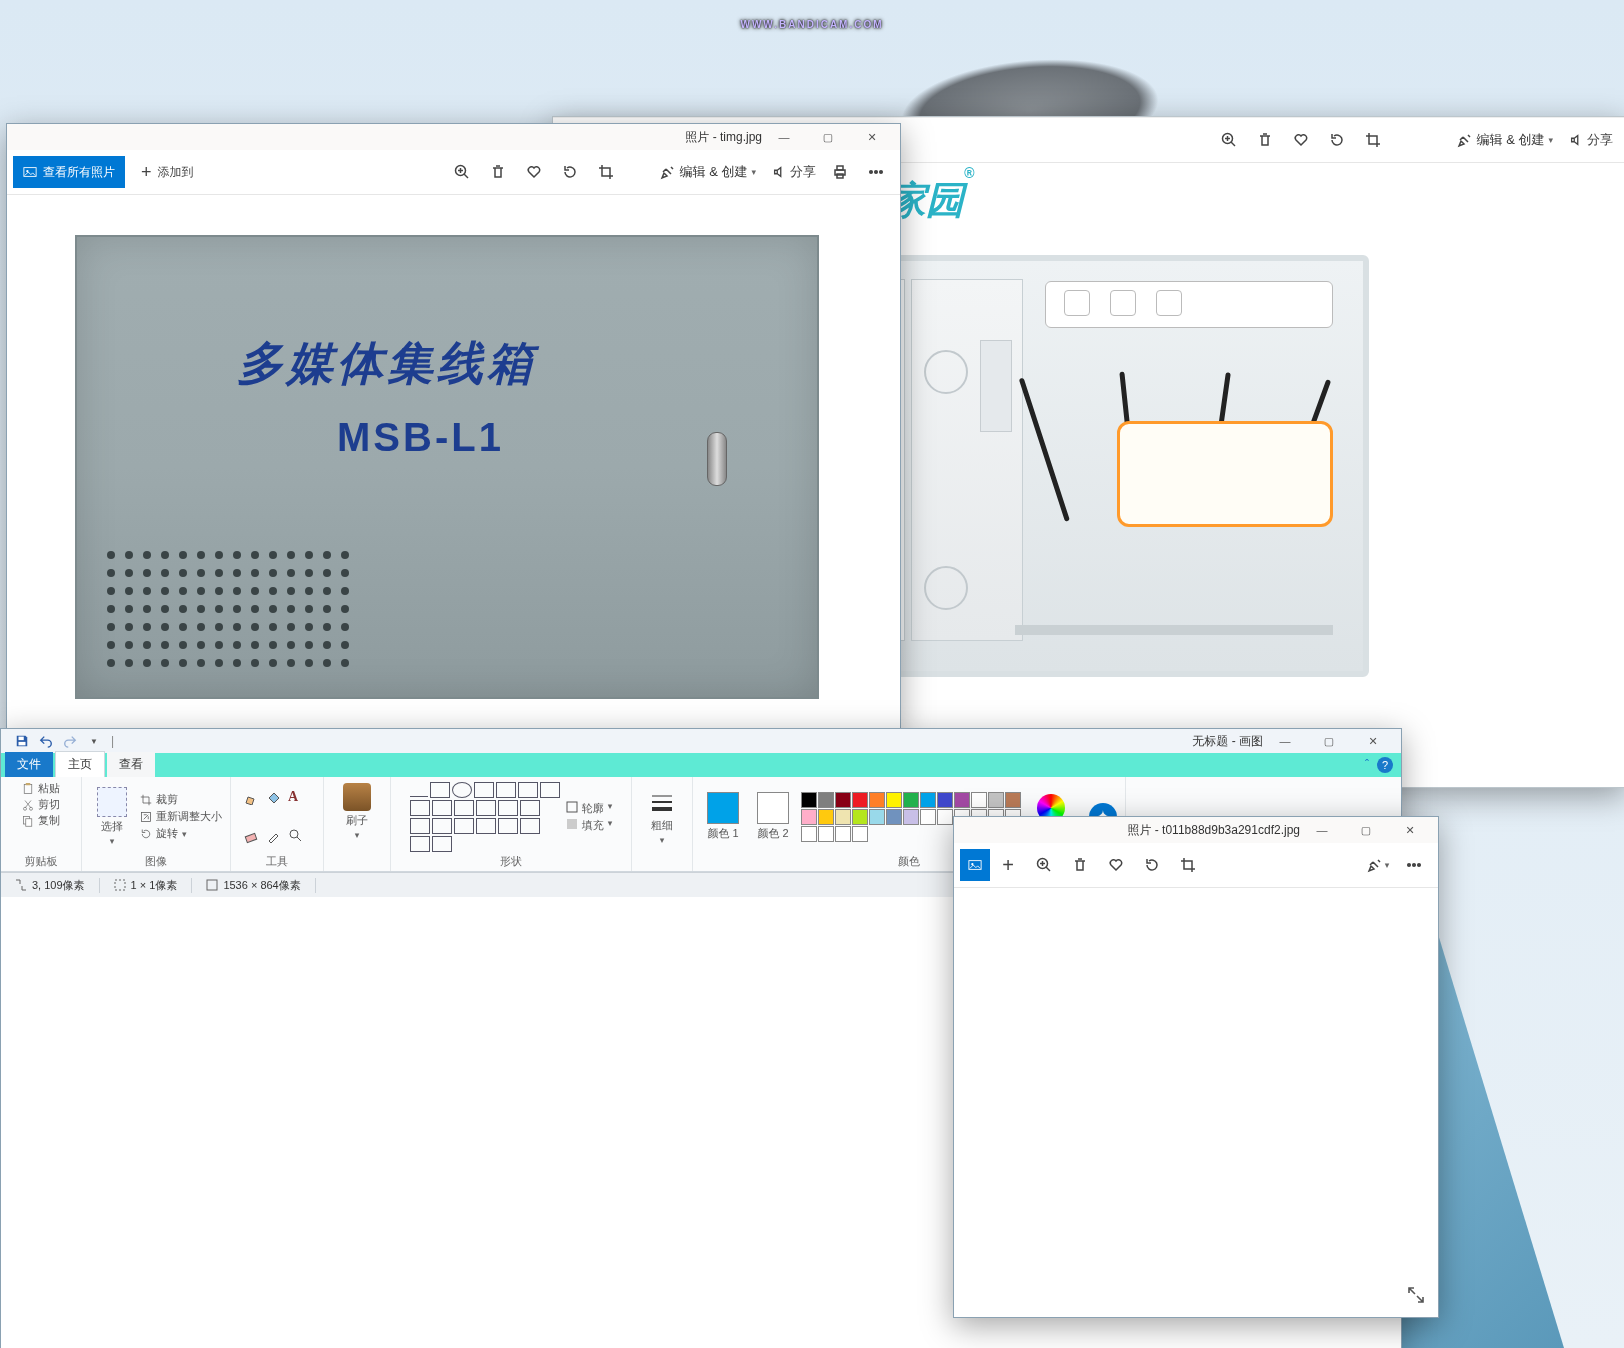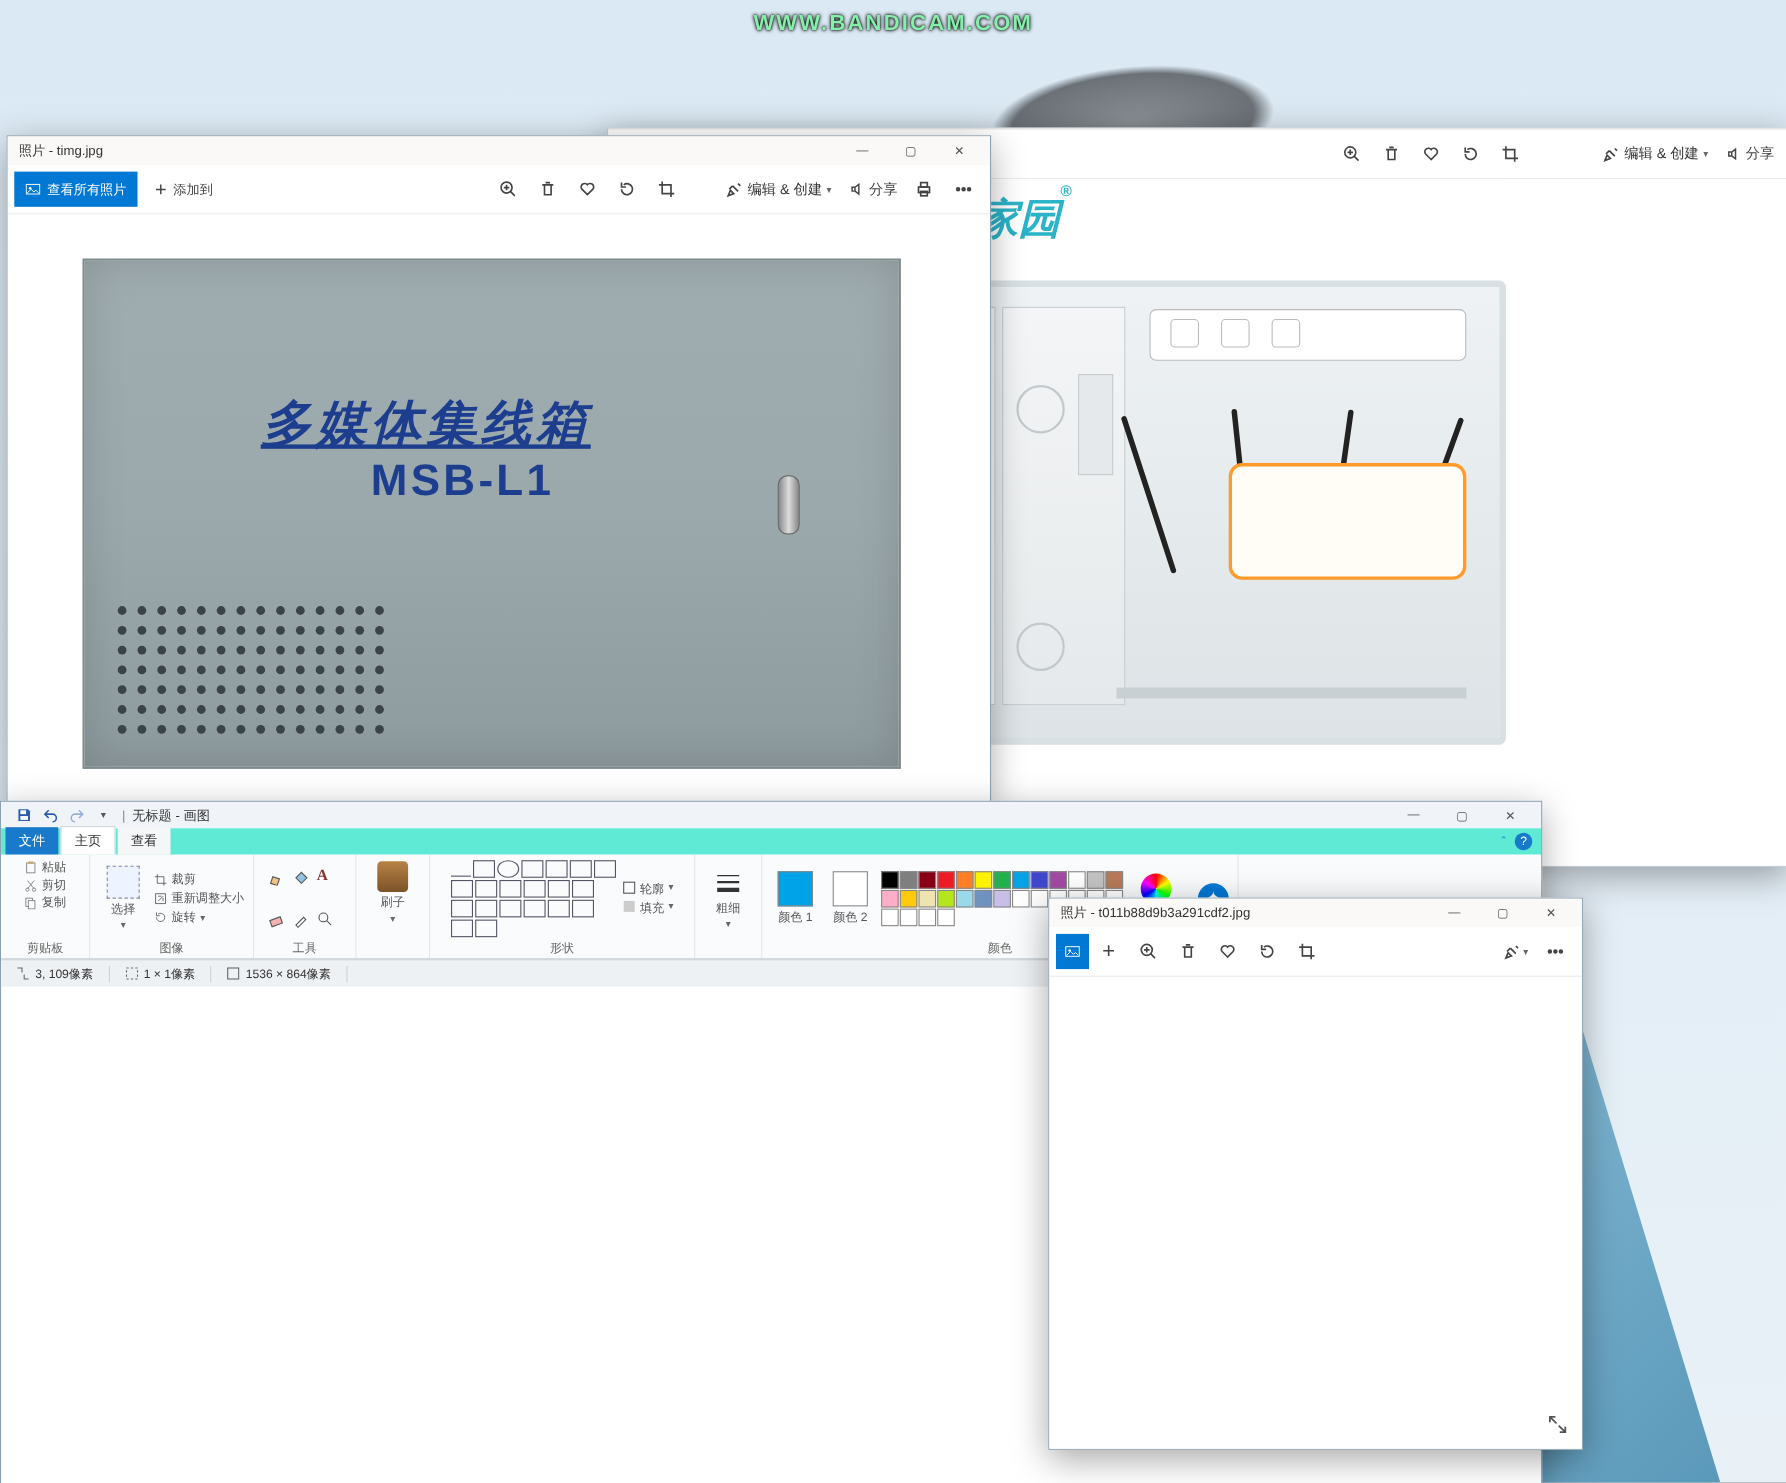--- a/index.html
+++ b/index.html
@@ -2,41 +2,41 @@
 <html><head>
 <meta charset="utf-8">
 <style>
   html,body{margin:0;padding:0;width:1624px;height:1348px;overflow:hidden;font-family:"Segoe UI","Microsoft YaHei",Arial,sans-serif;background:#000;}
   
   .desktop{position:absolute;inset:0;background:linear-gradient(180deg,#dbe9f4,#e9f1f7);overflow:hidden;}
   .anime-hair{position:absolute;top:60px;left:900px;width:260px;height:100px;background:radial-gradient(ellipse at center,#8a9095 0%,#6b7177 60%,rgba(0,0,0,0) 70%);border-radius:50% 50% 40% 40%;transform:rotate(-5deg);}
   .anime-dress{position:absolute;bottom:0;right:60px;width:280px;height:460px;background:linear-gradient(135deg,#7fb8d4,#4b8fb3);clip-path:polygon(50% 0%,100% 100%,0% 100%);opacity:.9;}
   .anime-arm{position:absolute;bottom:350px;right:320px;width:40px;height:200px;background:#fdebe0;border-radius:20px;transform:rotate(20deg);}
   .watermark{position:absolute;top:10px;left:50%;transform:translateX(-50%);font:700 20px Arial;color:#fff;letter-spacing:1px;text-shadow:0 0 4px #000,0 0 2px #000;}
-  .watermark span{color:#86efac;font-size:20px;letter-spacing:2px;}
+  .watermark span{color:#c4b5fd;font-size:10px;letter-spacing:2px;}
   
   .win{position:absolute;background:#fff;box-shadow:0 8px 30px rgba(0,0,0,.35);border:1px solid #8aa1b2;display:flex;flex-direction:column;}
-  .titlebar{height:26px;display:flex;align-items:center;padding:0 6px 0 10px;font-size:12px;color:#333;background:#faf9f8;}
+  .titlebar{height:26px;display:flex;align-items:center;padding:0 6px 0 10px;font-size:12px;color:#333;background:#faf9f8;text-align:right;}
   .titlebar .title{flex:1;}
   .winctl{display:flex;}
   .winctl > div{width:44px;height:26px;display:flex;align-items:center;justify-content:center;color:#555;font-size:11px;cursor:pointer;}
   
   .phototool{height:44px;display:flex;align-items:center;padding:0 6px;border-bottom:1px solid #e6e6e6;background:#fff;}
   .blueBtn{background:#0078d4;color:#fff;height:32px;display:flex;align-items:center;padding:0 10px;font-size:12px;gap:6px;}
   .blueBtn svg{fill:#fff;}
   .iconbtn{width:36px;height:36px;display:flex;align-items:center;justify-content:center;color:#444;border-radius:2px;}
   .iconbtn svg{stroke:#444;fill:none;stroke-width:1.5;}
   .toolspacer{flex:1;}
   .dropdown{display:flex;align-items:center;gap:4px;font-size:13px;color:#333;padding:0 4px;}
   .chev{font-size:9px;color:#666;}
   
   .photoContent{flex:1;background:#fff;display:flex;align-items:center;justify-content:center;overflow:hidden;}
   
   .metalBox{width:740px;height:460px;background:linear-gradient(180deg,#a0adb0 0%,#9ca9ac 50%,#8e9b9e 100%);position:relative;border:2px solid #7d8a8d;box-shadow:inset 0 0 40px rgba(0,0,0,.15);}
-  .metalBox .zh{position:absolute;top:118px;left:160px;font:italic 700 46px "STKaiti","KaiTi",serif;color:#1d3d8f;letter-spacing:4px;text-decoration:underline;}
+  .metalBox .zh{position:absolute;top:96px;left:160px;font:italic 700 46px "STKaiti","KaiTi",serif;color:#1d3d8f;letter-spacing:4px;}
   .metalBox .en{position:absolute;top:178px;left:260px;font:700 40px Arial;color:#1d3d8f;letter-spacing:3px;}
   .metalBox .handle{position:absolute;top:195px;right:90px;width:18px;height:52px;background:linear-gradient(90deg,#888,#ddd,#888);border-radius:9px;border:1px solid #666;}
   .dotGrid{position:absolute;bottom:20px;left:30px;display:grid;grid-template-columns:repeat(14,18px);grid-auto-rows:18px;gap:0;}
   .dotGrid i{width:8px;height:8px;background:#3a4446;border-radius:50%;}
   
   .netWrap{width:560px;height:640px;background:#fff;position:relative;}
   .brandlogo{position:absolute;top:10px;left:12px;font:italic 700 38px Arial;color:#2bb3c7;}
   .brandlogo .sup{font-size:14px;color:#2bb3c7;vertical-align:top;}
   .networkBox{position:absolute;top:100px;left:0;right:0;height:410px;border:6px solid #d9e0e3;background:linear-gradient(180deg,#eef2f4,#dde3e6);border-radius:6px;}
   .networkBox .module{position:absolute;background:#fafcfd;border:1px solid #c7cfd3;}

